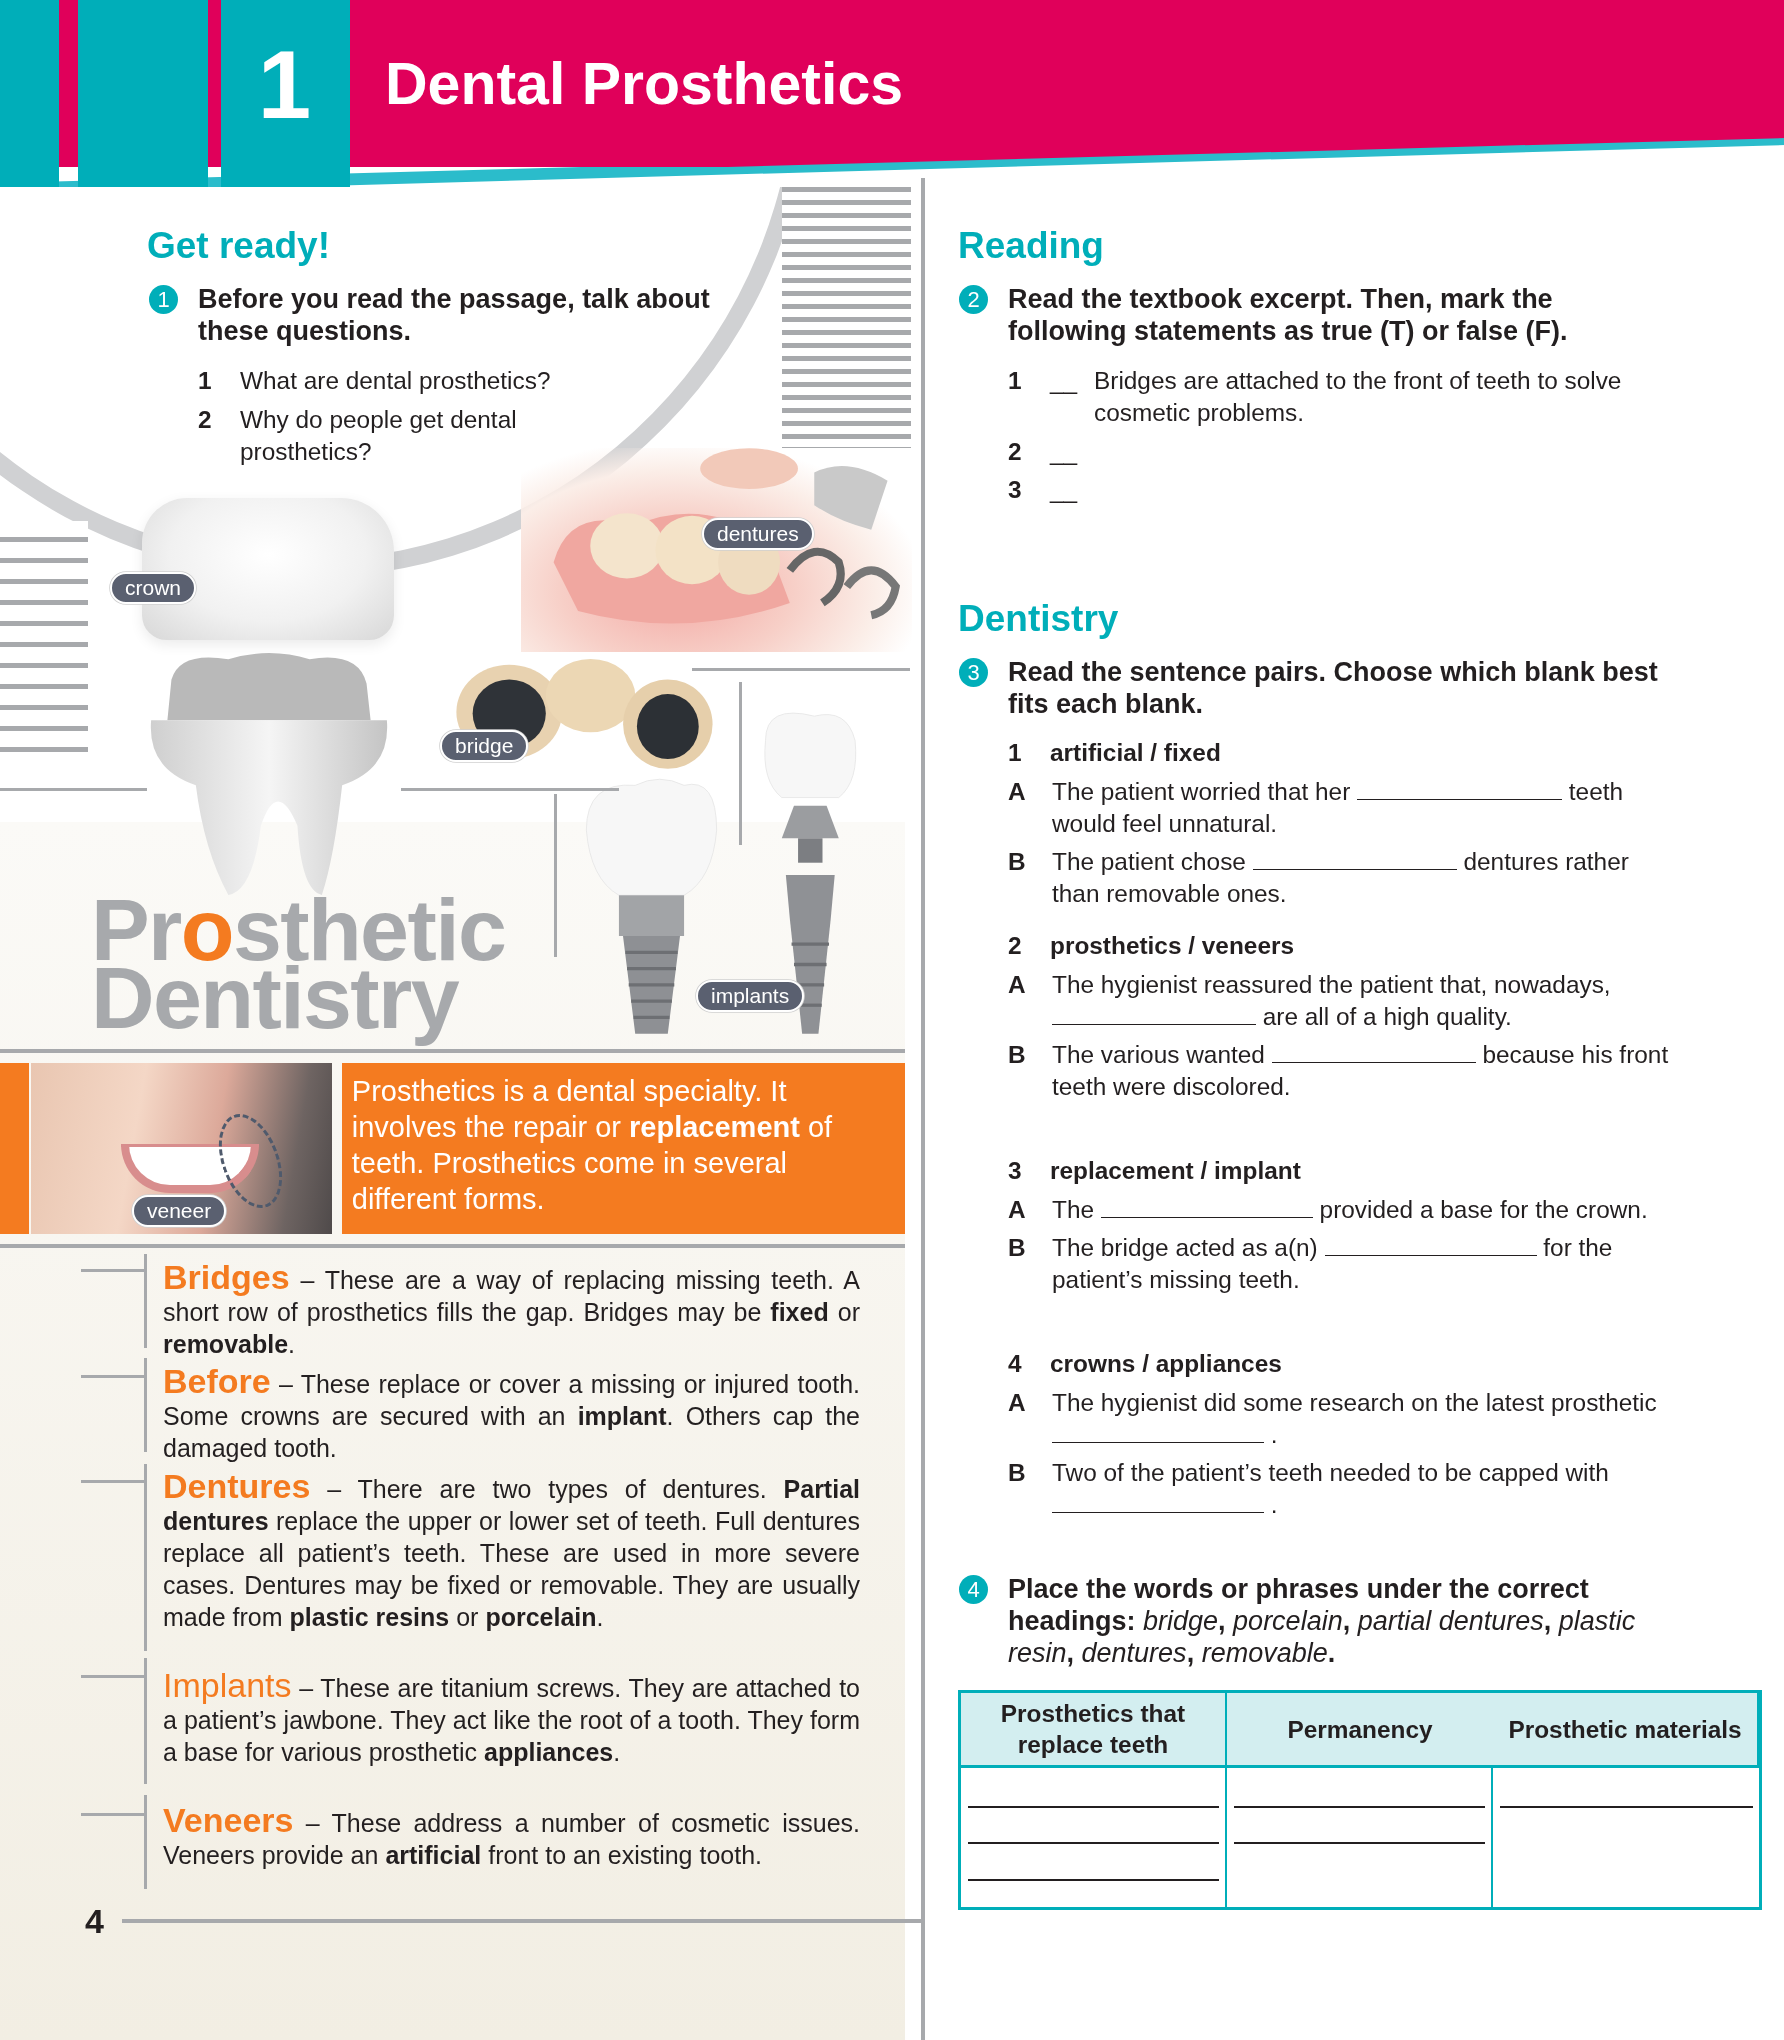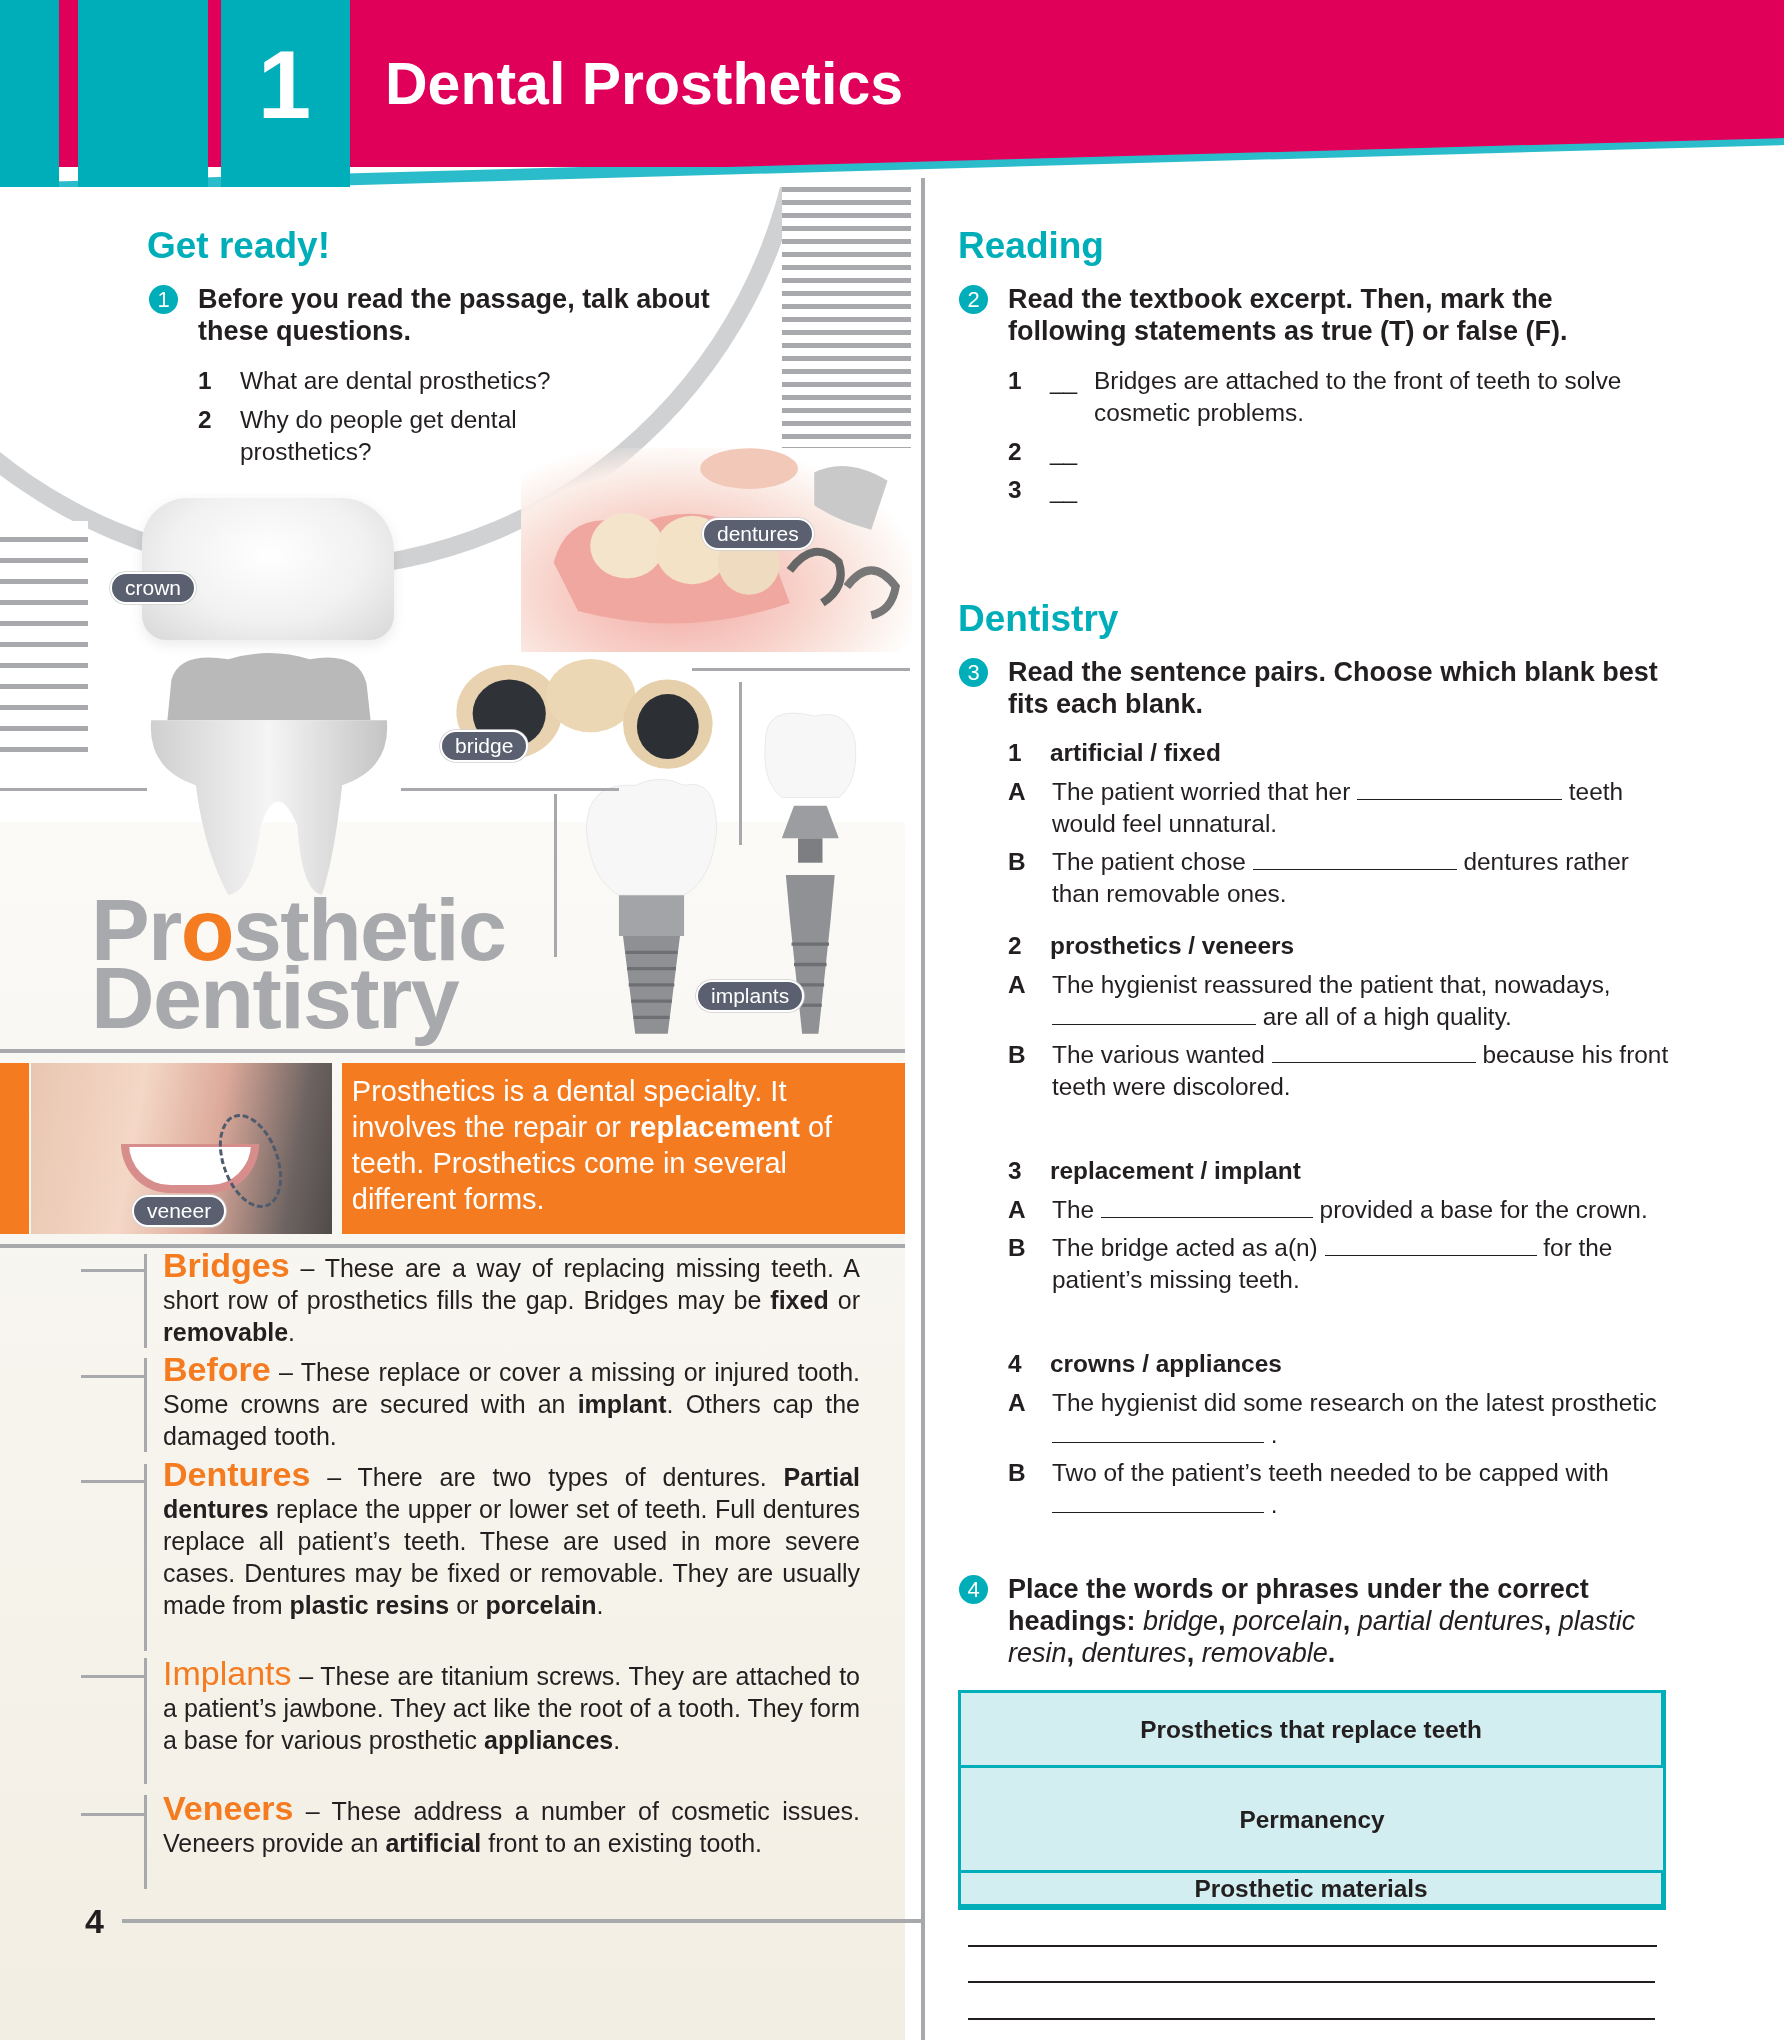--- a/index.html
+++ b/index.html
@@ -74,42 +74,42 @@
   .veneer-mouth { position: absolute; left: 90px; top: 81px; width: 138px; height: 49px; background: #fff;
     border-radius: 0 0 73px 73px; border: 8.1px solid #d88d8d; border-top-width: 3.3px; }
   .veneer-ring { position: absolute; left: 191px; top: 49px; width: 57px; height: 98px; border-radius: 50%;
     border: 3.3px dashed #4f5a6c; transform: rotate(-20deg); }
   .intro-box { position: absolute; left: 342px; top: 1063px; width: 563px; height: 171px; background: #f47b20;
     color: #fff; font-size: 29px; line-height: 36px; padding: 9.8px 9.8px 0 9.8px; }
   .intro-box b { font-weight: bold; }
   .intro-bottom-line { position: absolute; left: 0; top: 1244px; width: 905px; height: 4.1px; background: #a7a9ac; }
 
   
-  .def { position: absolute; left: 163px; width: 697px; font-size: 25px; line-height: 32px; text-align: justify; }
+  .def { position: absolute; left: 163px; width: 697px; font-size: 25px; line-height: 32px; text-align: justify; margin-top: 12px; }
   .def .term { color: #f47b20; font-weight: bold; font-size: 34px; }
   .def .term.light { font-weight: normal; }
   .def b { font-weight: bold; }
   .def-bracket { position: absolute; width: 3.3px; background: #a7a9ac; left: 144px; }
   .def-tick { position: absolute; height: 3.3px; background: #a7a9ac; left: 81px; width: 63px; }
 
   .page-num { position: absolute; left: 85px; top: 1901px; font-weight: bold; font-size: 34px; line-height: 41px; }
   .page-line { position: absolute; left: 122px; top: 1919px; width: 802px; height: 4.1px; background: #a7a9ac; }
 
   
   .vocab { position: absolute; left: 1008px; width: 668px; font-size: 24.4px; line-height: 32px; }
   .vocab-head { display: flex; font-weight: bold; margin-bottom: 6.5px; }
   .vocab-head .n { width: 42px; }
   .vocab-sent { display: flex; margin-bottom: 6.5px; }
   .vocab-sent .l { width: 44px; font-weight: bold; flex: none; }
   .vocab-sent .t { flex: 1; }
   .blank { display: inline-block; border-bottom: 1.6px solid #231f20; height: 23px; vertical-align: baseline; }
 
   
-  .tbl { position: absolute; left: 958px; top: 1690px; width: 708px; height: 220px; border: 3.3px solid #00aeb9;
-    display: grid; grid-template-columns: 1fr; grid-template-rows: 75px 1fr; }
+  .tbl { position: absolute; left: 958px; top: 1690px; width: 804px; height: 220px; border: 3.3px solid #00aeb9;
+    display: grid; grid-template-columns: 1fr 1fr 1fr; grid-template-rows: 75px 1fr; }
   .th { background: #d3eef0; border-right: 2.4px solid #00aeb9; border-bottom: 3.3px solid #00aeb9;
     display: flex; align-items: center; justify-content: center; text-align: center;
     font-weight: bold; font-size: 24.4px; line-height: 31px; padding: 0 4.9px; }
   .th:last-of-type { border-right: none; }
   .td { border-right: 2.4px solid #00aeb9; position: relative; }
   .td:last-child { border-right: none; }
   .wline { position: absolute; left: 6.5px; right: 6.5px; height: 1.6px; background: #231f20; }
 </style>
 </head>
 <body>

